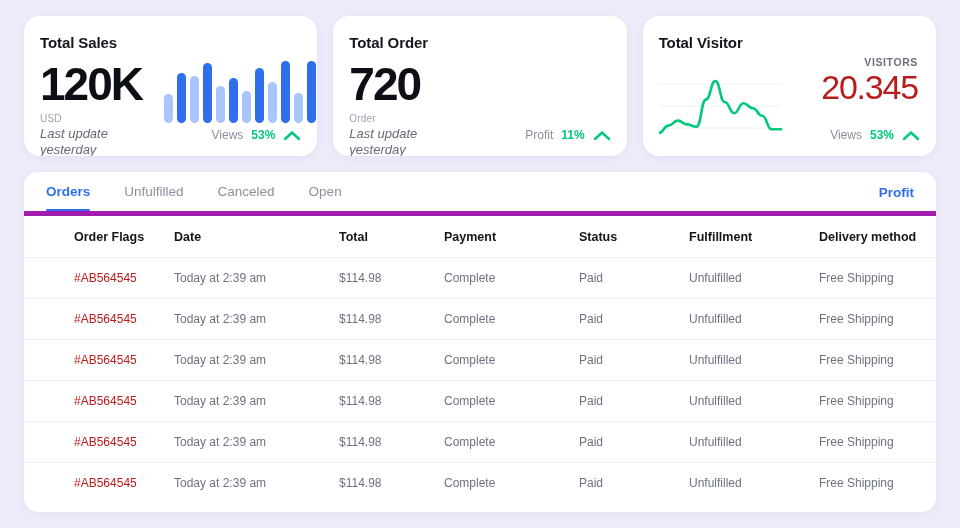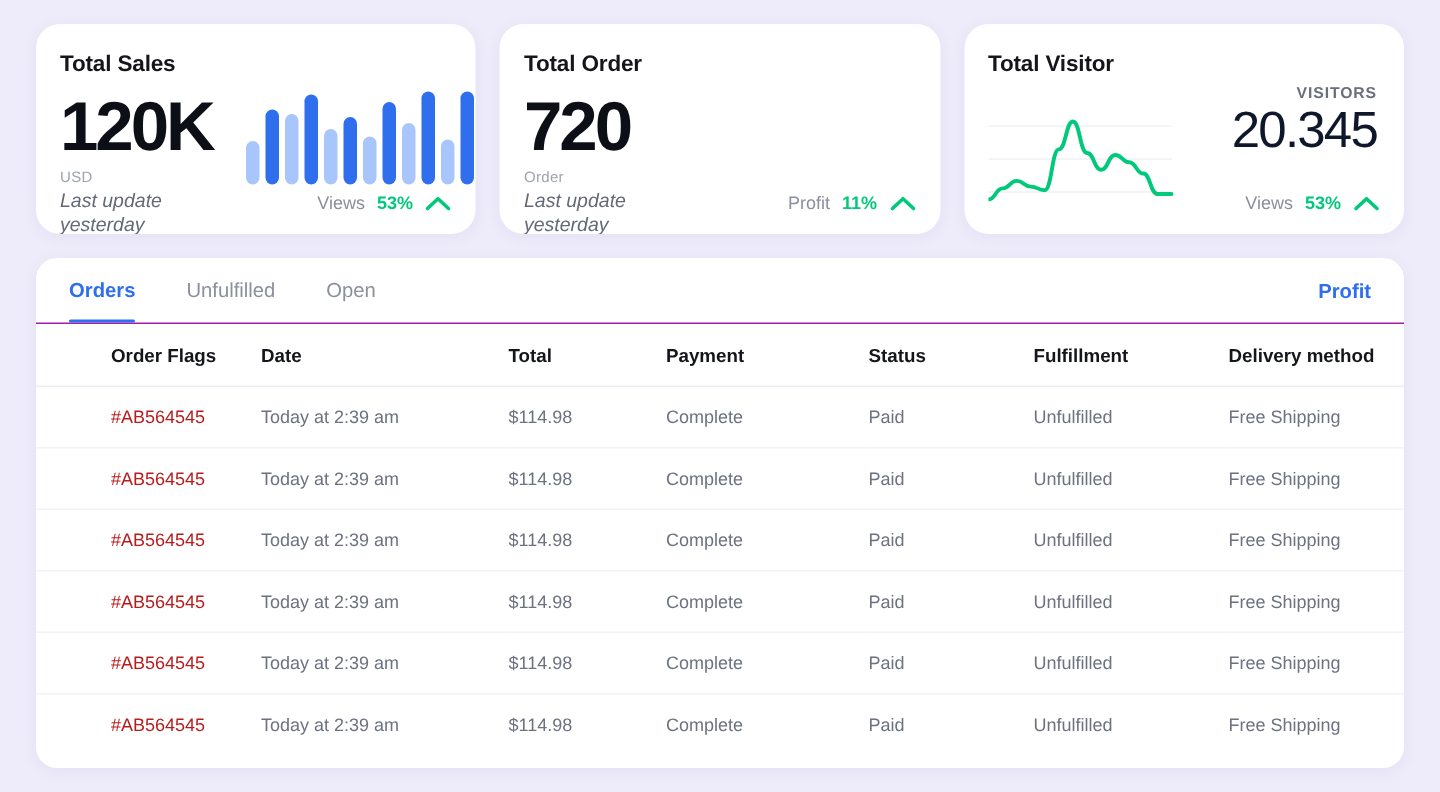--- a/index.html
+++ b/index.html
@@ -54,32 +54,32 @@
 
   .chart-b { position: absolute; left: 130px; top: 36px; width: 170px; height: 80px; }
   .pbars { display: flex; align-items: flex-end; justify-content: space-between; height: 100%; padding: 0 6px; }
   .pcol { width: 13px; display: flex; flex-direction: column; justify-content: flex-end; gap: 3px; }
   .seg { width: 13px; border-radius: 7px; }
 
   .chart-c { position: absolute; left: 16px; top: 56px; width: 128px; height: 66px; }
 
   .vis-wrap { position: absolute; right: 18px; top: 40px; text-align: right; }
   .vis-label { font-size: 10.5px; color: #6a6f7c; letter-spacing: 0.6px; font-weight: bold; }
-  .vis-num { font-size: 34px; color: #0f172a; letter-spacing: -1.2px; line-height: 1.15; font-weight: normal; }
+  .vis-num { font-size: 34px; color: #b91c1c; letter-spacing: -1.2px; line-height: 1.15; font-weight: normal; }
 
   
   .panel {
     margin-top: 16px; background: #ffffff; border-radius: 14px;
     box-shadow: 0 2px 10px rgba(80,70,160,0.07);
     height: 340px; overflow: hidden; position: relative;
   }
   .tabs-row {
     height: 44px; display: flex; align-items: center;
     padding: 0 22px; position: relative;
-    border-bottom: 1px solid #a21caf;
+    border-bottom: 5px solid #a21caf;
   }
   .tabs { display: flex; gap: 34px; height: 100%; align-items: center; }
   .tab {
     font-size: 13.5px; color: #8b909d; height: 100%;
     display: flex; align-items: center; position: relative; cursor: pointer;
   }
   .tab.active { color: #2f6fed; font-weight: bold; }
   .tab.active::after {
     content: ""; position: absolute; left: 0; right: 0; bottom: 0;
     height: 2.5px; background: #2f6fed; border-radius: 2px;
@@ -228,20 +228,21 @@
         </svg>
       </div>
     </div>
   </div>
 
   <div class="panel">
     <div class="tabs-row">
       <div class="tabs" id="tabs">
           <div class="tab active">Orders</div>
           <div class="tab">Unfulfilled</div>
+          <div class="tab">Canceled</div>
           <div class="tab">Open</div>
         </div>
       <div class="export">Profit</div>
     </div>
 
     <table>
       <thead>
         <tr id="head-row">
             <th class="c0">Order Flags</th>
             <th class="c1">Date</th>

